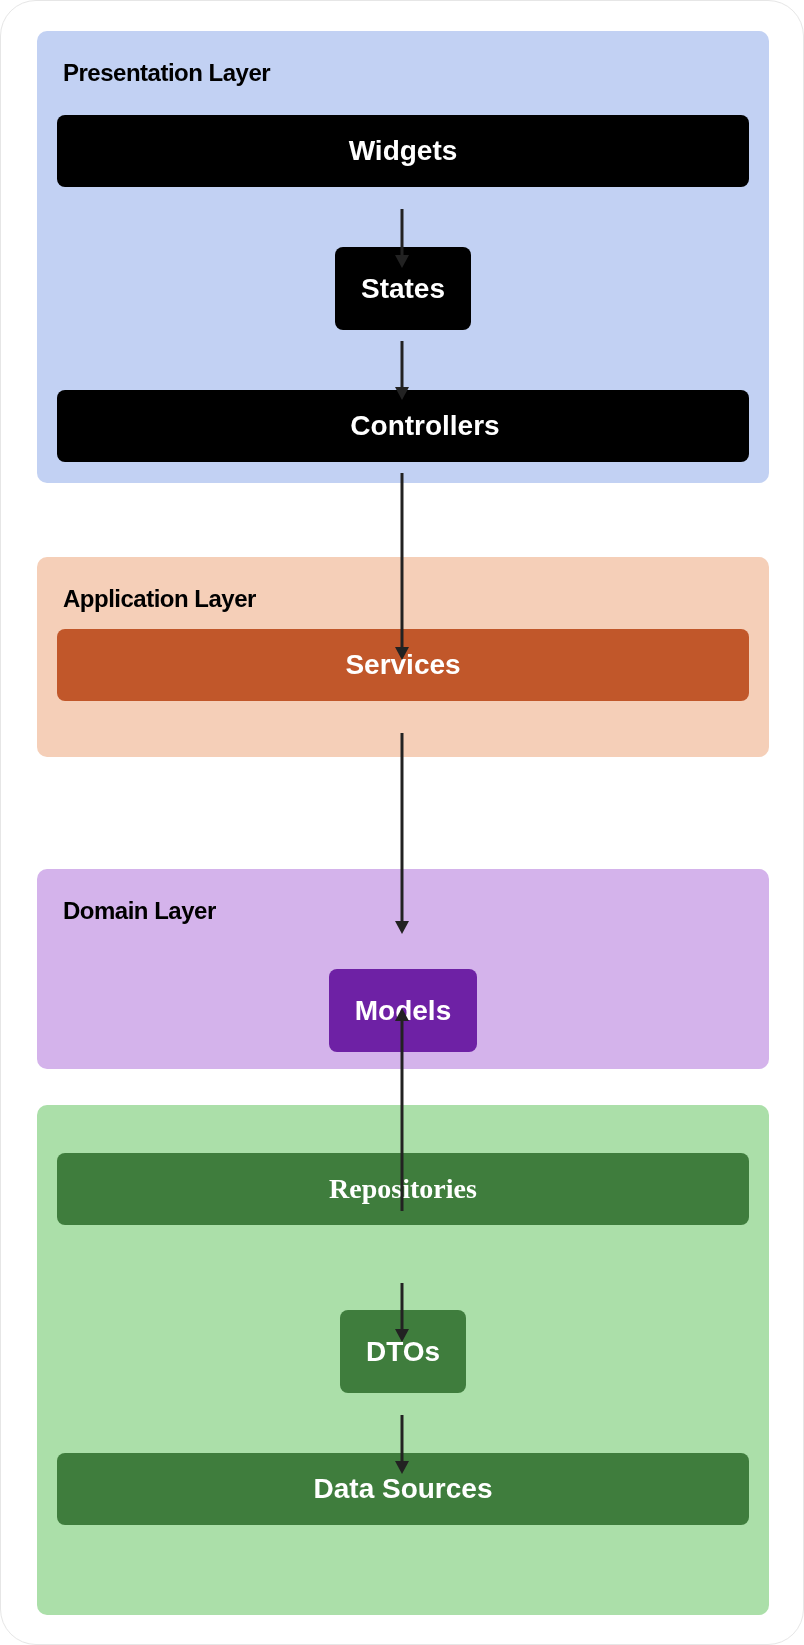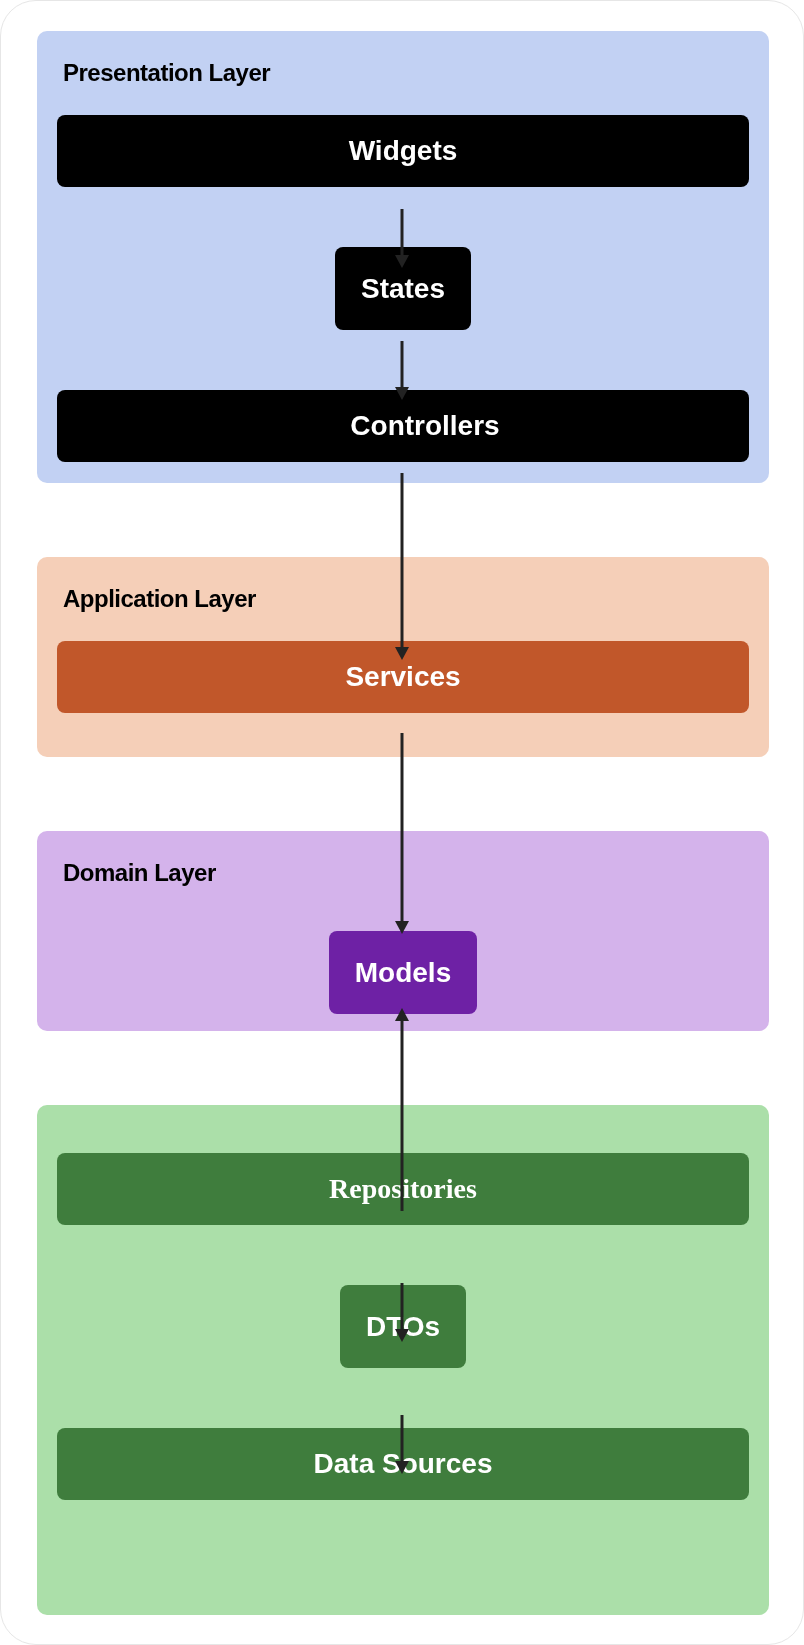--- a/index.html
+++ b/index.html
@@ -61,28 +61,28 @@
   .domain-node       { background: #6e21a5; }
   .data-node         { background: #3f7d3d; }
 
   
   #layer-presentation { top: 30px;  height: 452px; }
   #node-widgets     { margin-top: 28px; }
   #node-states      { margin-top: 60px; }
   #node-controllers { margin-top: 60px; padding-left: 44px; }
 
   #layer-application { top: 556px; height: 200px; }
-  #node-services    { margin-top: 28px; }
+  #node-services    { margin-top: 16px; }
 
-  #layer-domain { top: 830px; height: 200px; }
+  #layer-domain { top: 868px; height: 200px; }
   #node-models     { margin-top: 44px; }
 
   #layer-data { top: 1104px; height: 510px; }
   #node-repositories { margin-top: 28px; font-family: Liberation Serif, serif; }
-  #node-dtos         { margin-top: 60px; }
+  #node-dtos         { margin-top: 85px; }
   #node-datasources  { margin-top: 60px; }
 
   
   .arrow {
     position: absolute;
     left: 50%;
     transform: translateX(-50%);
     display: block;
   }
   .arrow line { stroke: #222; stroke-width: 3; }

